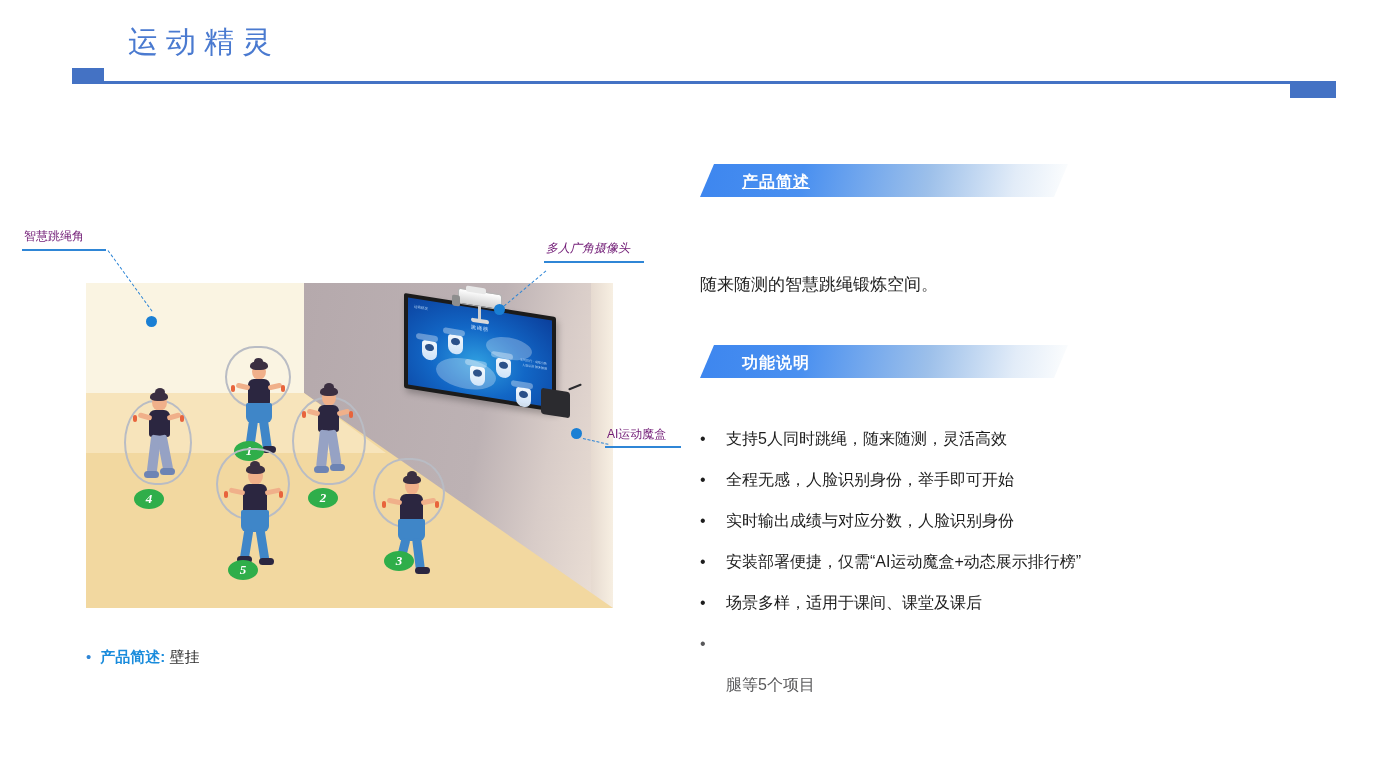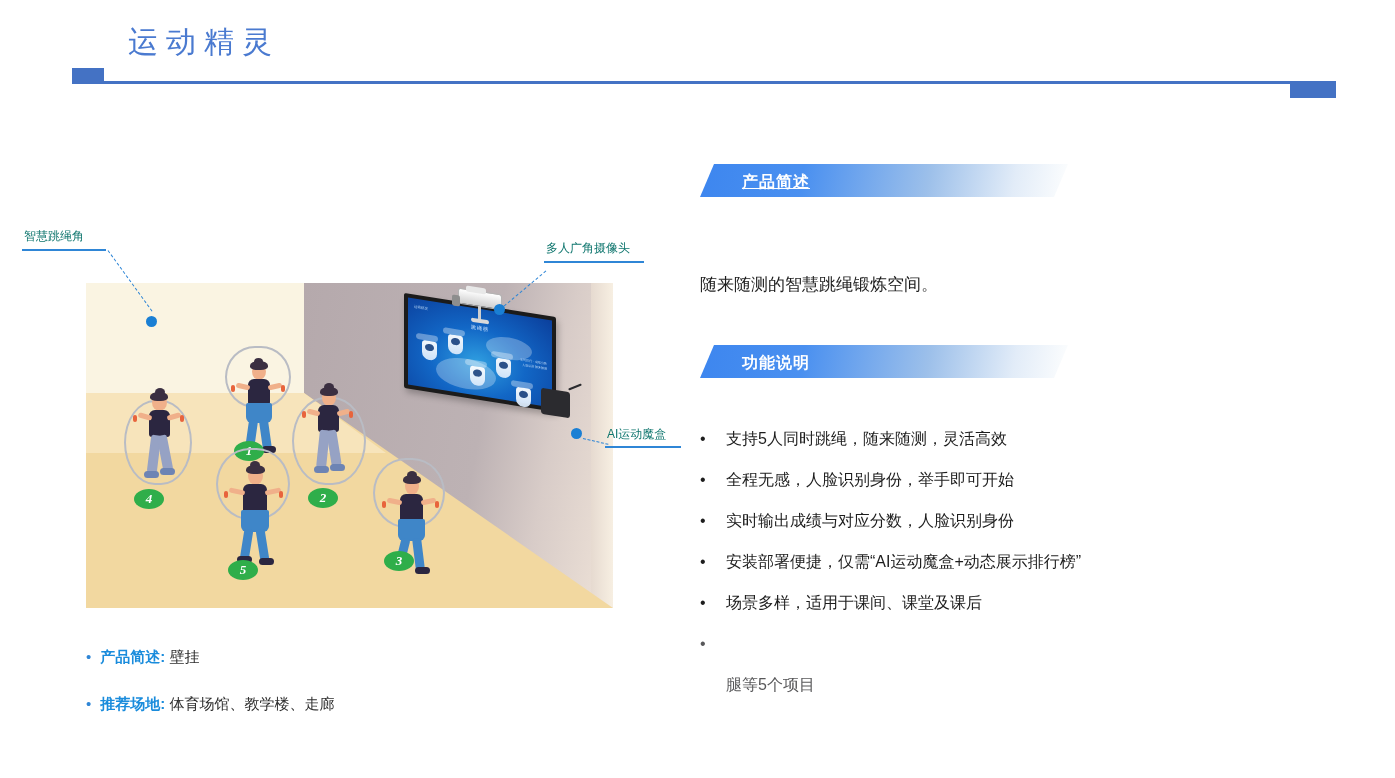--- a/index.html
+++ b/index.html
@@ -135,21 +135,21 @@
 
   .numcircle {
     position:absolute; width:30px; height:20px; border-radius:50%;
     background:#2fae4a; color:#fff; font-size:13px; font-style:italic;
     font-weight:bold; display:flex; align-items:center; justify-content:center;
     font-family:"Liberation Serif", serif;
   }
 
   
   .callout-label {
-    position:absolute; color:#0f766e; font-size:12px; white-space:nowrap;
+    position:absolute; color:#701a75; font-size:12px; white-space:nowrap;
   }
   .callout-underline { position:absolute; height:1.5px; background:#2f86d6; }
   .callout-dot {
     position:absolute; width:11px; height:11px; border-radius:50%;
     background:#1a7fd4;
   }
   .callout-line {
     position:absolute; border-top:1.5px dashed #2f86d6; transform-origin: left center;
   }
 
@@ -316,36 +316,33 @@
       <div class="shoe" style="left:44px;top:109px;width:15px;height:7px;"></div>
     </div>
     <div class="numcircle" style="left:298px;top:268px;">3</div>
   </div>
 
   <div class="callout-label" style="left:24px;top:228px;">智慧跳绳角</div>
   <div class="callout-underline" style="left:22px;top:249px;width:84px;"></div>
   <div class="callout-line" style="left:108px;top:250px;width:75px;transform:rotate(54deg);"></div>
   <div class="callout-dot" style="left:146px;top:316px;"></div>
 
-  <div class="callout-label" style="left:546px;top:240px;">多人广角摄像头</div>
+  <div class="callout-label" style="left:546px;top:240px;font-style:italic;">多人广角摄像头</div>
   <div class="callout-underline" style="left:544px;top:261px;width:100px;"></div>
   <div class="callout-line" style="left:500px;top:309px;width:60px;transform:rotate(-40deg);"></div>
   <div class="callout-dot" style="left:494px;top:304px;"></div>
 
   <div class="callout-label" style="left:607px;top:426px;">AI运动魔盒</div>
   <div class="callout-underline" style="left:605px;top:446px;width:76px;"></div>
   <div class="callout-line" style="left:583px;top:438px;width:26px;transform:rotate(13deg);"></div>
   <div class="callout-dot" style="left:571px;top:428px;"></div>
 
   <div class="spec" style="left:86px;top:648px;">
     <span class="dot">•</span><span class="k">产品简述:</span> <span class="v">壁挂</span>
   </div>
-  <div class="spec" style="left:86px;top:695px;">
-    <span class="dot">•</span><span class="k">推荐场地:</span> <span class="v">体育场馆、教学楼、走廊</span>
-  </div>
 
   <div class="banner" style="left:700px;top:164px;"></div>
   <div class="banner-text" style="left:742px;top:172px;text-decoration:underline;">产品简述</div>
 
   <div class="desc" style="left:700px;top:266px;">随来随测的智慧跳绳锻炼空间。</div>
 
   <div class="banner" style="left:700px;top:345px;"></div>
   <div class="banner-text" style="left:742px;top:353px;">功能说明</div>
 
   <div class="feat-list">

